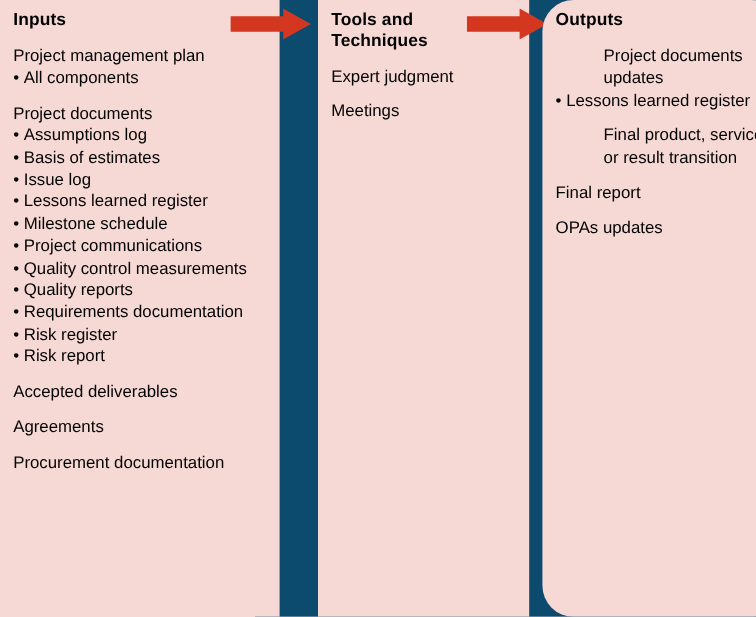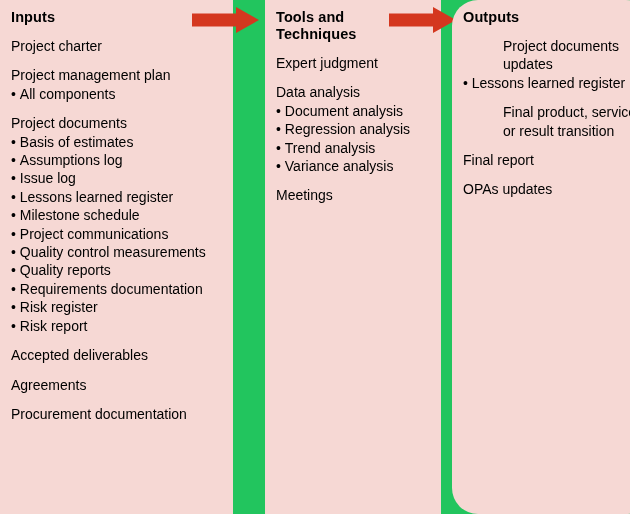--- a/index.html
+++ b/index.html
@@ -11,21 +11,21 @@
     width: 630px;
     height: 514px;
     background: #ffffff;
     font-family: "Liberation Sans", sans-serif;
     overflow: hidden;
   }
   #itto-diagram {
     position: relative;
     width: 630px;
     height: 514px;
-    background: #22c55e;
+    background: #0c4a6e;
   }
   .panel {
     position: absolute;
     top: 0;
     bottom: 0;
     background: #f6d8d4;
     box-sizing: border-box;
     padding: 9px 8px 0 11px;
   }
   .panel-inputs   { left: 0px;   width: 233px; }
@@ -80,33 +80,30 @@
   .arrow svg { display: block; }
 </style>
 </head>
 <body>
 
 <div id="itto-diagram">
 
   <div class="panel panel-inputs">
     <div class="panel-title">Inputs</div>
 
-    <div class="group">
-      <div class="item">Project charter</div>
-    </div>
 
     <div class="group">
       <div class="item">Project management plan</div>
       <div class="sub">•&nbsp;<span>All components</span></div>
     </div>
 
     <div class="group">
       <div class="item">Project documents</div>
+      <div class="sub">•&nbsp;<span>Assumptions log</span></div>
       <div class="sub">•&nbsp;<span>Basis of estimates</span></div>
-      <div class="sub">•&nbsp;<span>Assumptions log</span></div>
       <div class="sub">•&nbsp;<span>Issue log</span></div>
       <div class="sub">•&nbsp;<span>Lessons learned register</span></div>
       <div class="sub">•&nbsp;<span>Milestone schedule</span></div>
       <div class="sub">•&nbsp;<span>Project communications</span></div>
       <div class="sub">•&nbsp;<span>Quality control measurements</span></div>
       <div class="sub">•&nbsp;<span>Quality reports</span></div>
       <div class="sub">•&nbsp;<span>Requirements documentation</span></div>
       <div class="sub">•&nbsp;<span>Risk register</span></div>
       <div class="sub">•&nbsp;<span>Risk report</span></div>
     </div>
@@ -132,27 +129,20 @@
     </svg>
   </div>
 
   <div class="panel panel-tools">
     <div class="panel-title title-tools">Tools and Techniques</div>
 
     <div class="group">
       <div class="item">Expert judgment</div>
     </div>
 
-    <div class="group">
-      <div class="item">Data analysis</div>
-      <div class="sub">•&nbsp;<span>Document analysis</span></div>
-      <div class="sub">•&nbsp;<span>Regression analysis</span></div>
-      <div class="sub">•&nbsp;<span>Trend analysis</span></div>
-      <div class="sub">•&nbsp;<span>Variance analysis</span></div>
-    </div>
 
     <div class="group">
       <div class="item">Meetings</div>
     </div>
   </div>
 
   <div class="arrow arrow-2">
     <svg width="67" height="26" viewBox="0 0 67 26" xmlns="http://www.w3.org/2000/svg">
       <polygon points="0,6.5 44,6.5 44,0 67,13 44,26 44,19.5 0,19.5" fill="#d4371f"></polygon>
     </svg>

